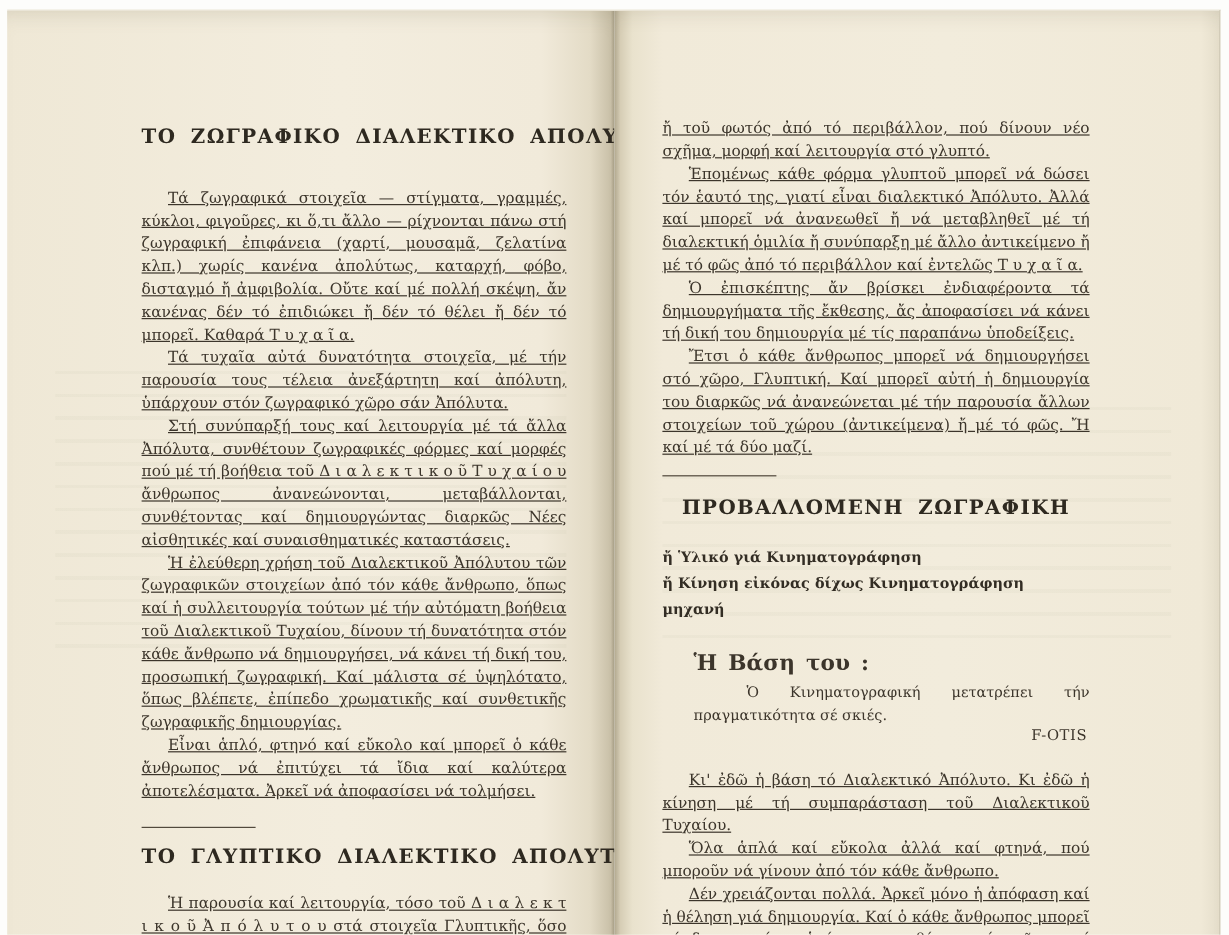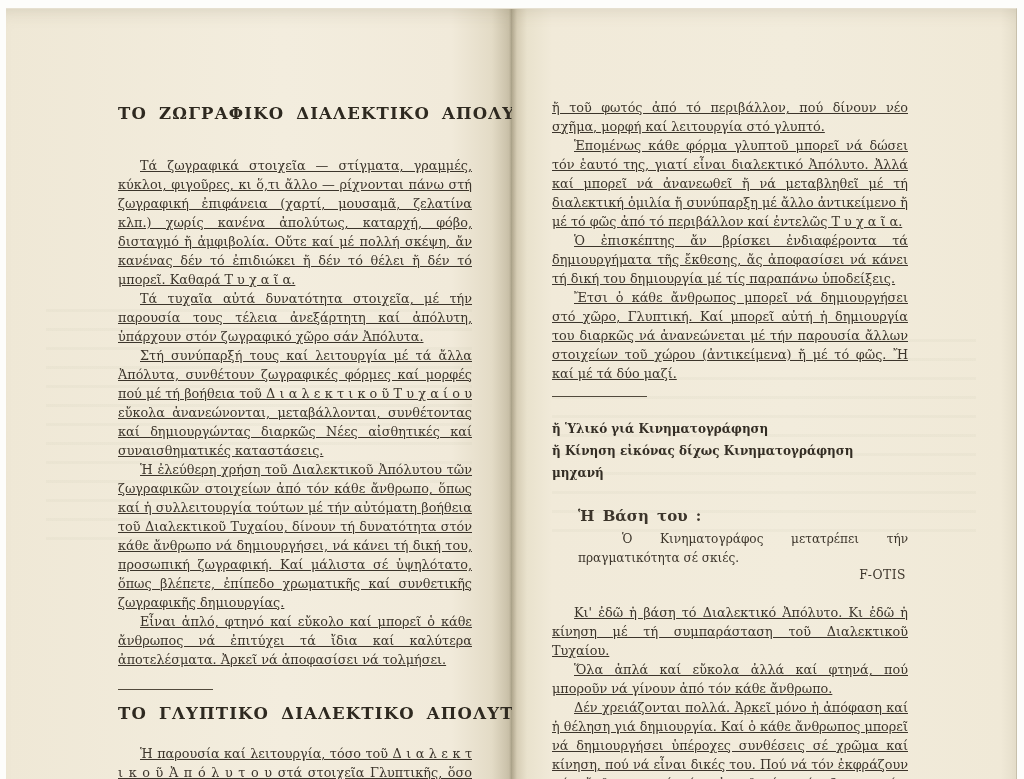--- a/index.html
+++ b/index.html
@@ -39,39 +39,39 @@
   .t2{margin-top:14px;}
   .t3{margin-top:16px;}
   .body-text{text-align:justify;font-size:12.8px;line-height:19px;}
   .bt1{margin-top:33px;}
   .body-text p{margin:0;text-indent:22px;text-decoration:underline;}
   .body-text p.noindent{text-indent:0;}
   .cont-top{padding-top:89px;}
   .rule{border:0;border-top:1.6px solid #51493c;width:95px;margin:20px 0 0 0;}
   .rule-r{margin-top:13px;}
   .subtitle{margin-top:21px;font-weight:bold;font-size:12px;line-height:22px;color:#332d24;}
-  .basis-label{margin:23px 0 0 26px;font-weight:bold;font-size:15px;word-spacing:3px;}
+  .basis-label{margin:23px 0 0 26px;font-weight:bold;font-size:18px;word-spacing:3px;}
   .quote{margin:5px 0 0 26px;font-size:12.1px;line-height:18.5px;text-align:justify;}
   .quote p{margin:0;text-indent:44px;}
   .attribution{margin-top:1px;text-align:right;font-size:12.3px;letter-spacing:.5px;padding-right:2px;}
   .bt-final{margin-top:21px;}
 </style>
 </head>
 <body>
 
 <div class="spread">
 
   <div class="page page-left">
     <div class="ghost ghost-l"></div>
     <div class="content content-left">
       <h1 class="sec-title t1">ΤΟ ΖΩΓΡΑΦΙΚΟ ΔΙΑΛΕΚΤΙΚΟ ΑΠΟΛΥΤΟ</h1>
       <div class="body-text bt1">
         <p>Τά ζωγραφικά στοιχεῖα — στίγματα, γραμμές, κύκλοι, φιγοῦρες, κι ὅ,τι ἄλλο — ρίχνονται πάνω στή ζωγραφική ἐπιφάνεια (χαρτί, μουσαμᾶ, ζελατίνα κλπ.) χωρίς κανένα ἀπολύτως, καταρχή, φόβο, δισταγμό ἤ ἀμφιβολία. Οὔτε καί μέ πολλή σκέψη, ἄν κανένας δέν τό ἐπιδιώκει ἤ δέν τό θέλει ἤ δέν τό μπορεῖ. Καθαρά Τ υ χ α ῖ α.</p>
         <p>Τά τυχαῖα αὐτά δυνατότητα στοιχεῖα, μέ τήν παρουσία τους τέλεια ἀνεξάρτητη καί ἀπόλυτη, ὑπάρχουν στόν ζωγραφικό χῶρο σάν Ἀπόλυτα.</p>
-        <p>Στή συνύπαρξή τους καί λειτουργία μέ τά ἄλλα Ἀπόλυτα, συνθέτουν ζωγραφικές φόρμες καί μορφές πού μέ τή βοήθεια τοῦ Δ ι α λ ε κ τ ι κ ο ῦ  Τ υ χ α ί ο υ εὔκολα ἀνανεώνονται, μεταβάλλονται, συνθέτοντας καί δημιουργώντας διαρκῶς Νέες αἰσθητικές καί συναισθηματικές καταστάσεις.</p>
+        <p>Στή συνύπαρξή τους καί λειτουργία μέ τά ἄλλα Ἀπόλυτα, συνθέτουν ζωγραφικές φόρμες καί μορφές πού μέ τή βοήθεια τοῦ Δ ι α λ ε κ τ ι κ ο ῦ  Τ υ χ α ί ο υ ἄνθρωπος ἀνανεώνονται, μεταβάλλονται, συνθέτοντας καί δημιουργώντας διαρκῶς Νέες αἰσθητικές καί συναισθηματικές καταστάσεις.</p>
         <p>Ἡ ἐλεύθερη χρήση τοῦ Διαλεκτικοῦ Ἀπόλυτου τῶν ζωγραφικῶν στοιχείων ἀπό τόν κάθε ἄνθρωπο, ὅπως καί ἡ συλλειτουργία τούτων μέ τήν αὐτόματη βοήθεια τοῦ Διαλεκτικοῦ Τυχαίου, δίνουν τή δυνατότητα στόν κάθε ἄνθρωπο νά δημιουργήσει, νά κάνει τή δική του, προσωπική ζωγραφική. Καί μάλιστα σέ ὑψηλότατο, ὅπως βλέπετε, ἐπίπεδο χρωματικῆς καί συνθετικῆς ζωγραφικῆς δημιουργίας.</p>
         <p>Εἶναι ἁπλό, φτηνό καί εὔκολο καί μπορεῖ ὁ κάθε ἄνθρωπος νά ἐπιτύχει τά ἴδια καί καλύτερα ἀποτελέσματα. Ἀρκεῖ νά ἀποφασίσει νά τολμήσει.</p>
       </div>
       <hr class="rule">
       <h1 class="sec-title t2">ΤΟ ΓΛΥΠΤΙΚΟ ΔΙΑΛΕΚΤΙΚΟ ΑΠΟΛΥΤΟ</h1>
       <div class="body-text bt-final">
         <p>Ἡ παρουσία καί λειτουργία, τόσο τοῦ Δ ι α λ ε κ τ ι κ ο ῦ  Ἀ π ό λ υ τ ο υ στά στοιχεῖα Γλυπτικῆς, ὅσο καί ἡ λειτουργία τούτων μέ βάση τό Δ ι α λ ε κ τ ι κ ό  Τ υ χ α ῖ ο, εἶναι ἴδια κι ὅμοια μέ τά ὅσα ἀναφέρονται στήν προηγούμενη σελίδα «Τό Ζωγραφικό Διαλεκτικό Ἀπόλυτο».</p>
 
       </div>
     </div>
@@ -80,27 +80,28 @@
   <div class="page page-right">
     <div class="ghost ghost-r"></div>
     <div class="content content-right">
       <div class="body-text cont-top">
         <p class="noindent">ἤ τοῦ φωτός ἀπό τό περιβάλλον, πού δίνουν νέο σχῆμα, μορφή καί λειτουργία στό γλυπτό.</p>
         <p>Ἑπομένως κάθε φόρμα γλυπτοῦ μπορεῖ νά δώσει τόν ἑαυτό της, γιατί εἶναι διαλεκτικό Ἀπόλυτο. Ἀλλά καί μπορεῖ νά ἀνανεωθεῖ ἤ νά μεταβληθεῖ μέ τή διαλεκτική ὁμιλία ἤ συνύπαρξη μέ ἄλλο ἀντικείμενο ἤ μέ τό φῶς ἀπό τό περιβάλλον καί ἐντελῶς Τ υ χ α ῖ α.</p>
         <p>Ὁ ἐπισκέπτης ἄν βρίσκει ἐνδιαφέροντα τά δημιουργήματα τῆς ἔκθεσης, ἄς ἀποφασίσει νά κάνει τή δική του δημιουργία μέ τίς παραπάνω ὑποδείξεις.</p>
         <p>Ἔτσι ὁ κάθε ἄνθρωπος μπορεῖ νά δημιουργήσει στό χῶρο, Γλυπτική. Καί μπορεῖ αὐτή ἡ δημιουργία του διαρκῶς νά ἀνανεώνεται μέ τήν παρουσία ἄλλων στοιχείων τοῦ χώρου (ἀντικείμενα) ἤ μέ τό φῶς. Ἤ καί μέ τά δύο μαζί.</p>
       </div>
       <hr class="rule rule-r">
+      <h1 class="sec-title t3">ΠΡΟΒΑΛΛΟΜΕΝΗ ΖΩΓΡΑΦΙΚΗ</h1>
       <div class="subtitle">
         <div>ἤ Ὑλικό γιά Κινηματογράφηση</div>
         <div>ἤ Κίνηση εἰκόνας δίχως Κινηματογράφηση μηχανή</div>
       </div>
       <div class="basis-label">Ἡ Βάση του :</div>
       <div class="quote">
-        <p>Ὁ Κινηματογράφος μετατρέπει τήν πραγματικότητα σέ σκιές.</p>
+        <p>Ὁ Κινηματογραφική μετατρέπει τήν πραγματικότητα σέ σκιές.</p>
       </div>
       <div class="attribution">F-OTIS</div>
       <div class="body-text bt-final">
         <p>Κι' ἐδῶ ἡ βάση τό Διαλεκτικό Ἀπόλυτο. Κι ἐδῶ ἡ κίνηση μέ τή συμπαράσταση τοῦ Διαλεκτικοῦ Τυχαίου.</p>
         <p>Ὅλα ἁπλά καί εὔκολα ἀλλά καί φτηνά, πού μποροῦν νά γίνουν ἀπό τόν κάθε ἄνθρωπο.</p>
         <p>Δέν χρειάζονται πολλά. Ἀρκεῖ μόνο ἡ ἀπόφαση καί ἡ θέληση γιά δημιουργία. Καί ὁ κάθε ἄνθρωπος μπορεῖ νά δημιουργήσει ὑπέροχες συνθέσεις σέ χρῶμα καί κίνηση, πού νά εἶναι δικές του. Πού νά τόν ἐκφράζουν σάν ἄνθρωπο καί σάν εὐαισθησία, σάν δημιουργό - καλλιτέχνη.</p>
       </div>
 
     </div>
   </div>

